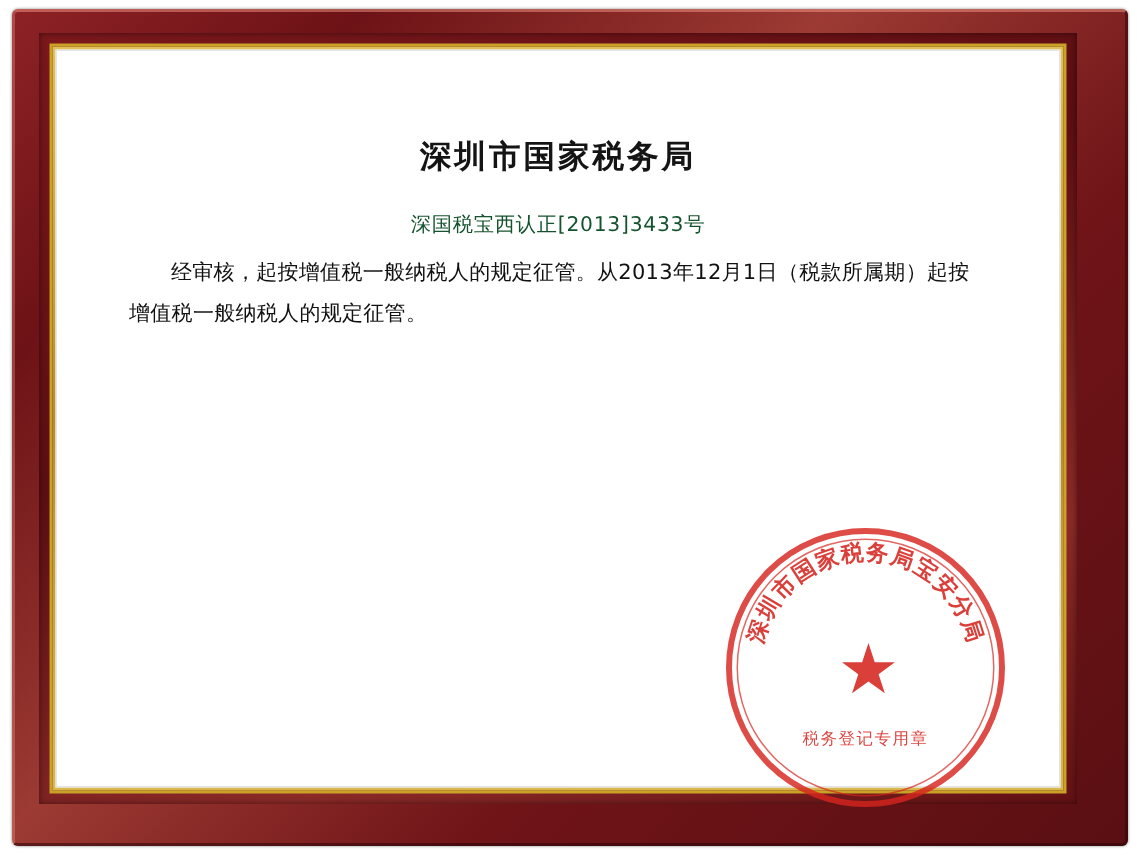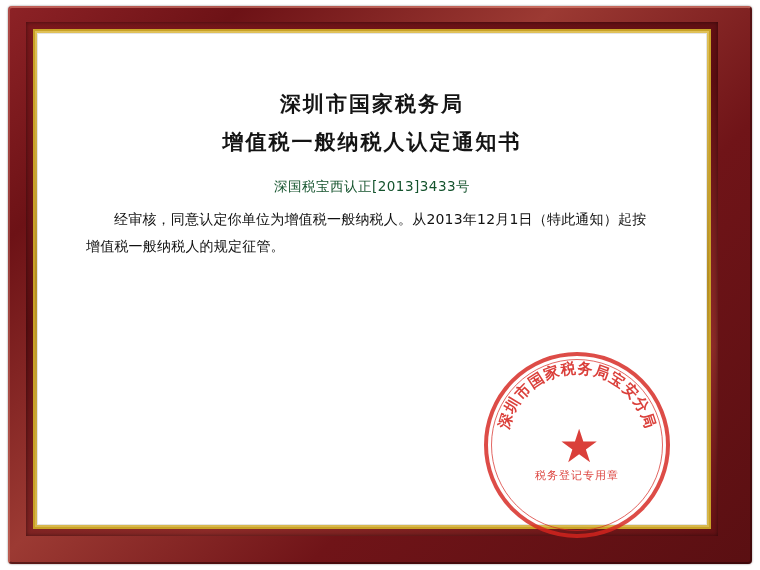--- a/index.html
+++ b/index.html
@@ -172,21 +172,21 @@
     fill: #d6251f;
     font-size: 15px;
     font-family: "DejaVu Sans", "Liberation Sans", sans-serif;
     font-weight: bold;
     letter-spacing: 1px;
   }
   .seal-bottom-text {
     position: absolute;
     width: 186px;
     text-align: center;
-    top: 116px;
+    top: 133px;
     font-size: 11px;
     color: #d6251f;
     letter-spacing: 1px;
     opacity: 0.85;
   }
 
   .sign-date {
     position: absolute;
     left: 470px;
     top: 452px;
@@ -201,23 +201,22 @@
 <div class="frame-outer">
   <div class="frame-bevel-hi"></div>
 </div>
 <div class="frame-inner"></div>
 <div class="frame-gold"></div>
 
 <div class="mat">
   <div class="cert">
 
     <div class="title-1">深圳市国家税务局</div>
-    <div class="title-2">增值税一般纳税人认定通知书</div>
     <div class="doc-number">深国税宝西认正[2013]3433号</div>
-    <div class="body-para">经审核，同意认定你单位为增值税一般纳税人。从2013年12月1日（特此通知）起按增值税一般纳税人的规定征管。</div>
+    <div class="body-para">经审核，起按增值税一般纳税人的规定征管。从2013年12月1日（税款所属期）起按增值税一般纳税人的规定征管。</div>
 
   </div>
 
   <div class="seal-wrap">
     <div class="seal"></div>
     <div class="seal-inner-ring"></div>
     <div class="seal-text">
       <svg viewBox="0 0 186 186">
         <defs>
           <path id="arcpath" d="M 25,108 A 70,70 0 1 1 161,108" fill="none"></path>

